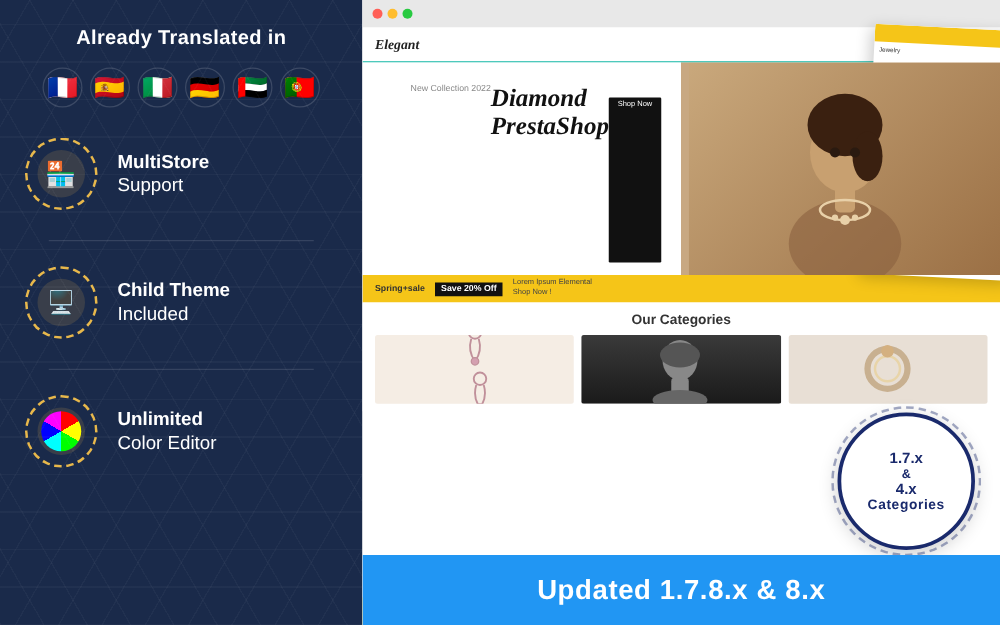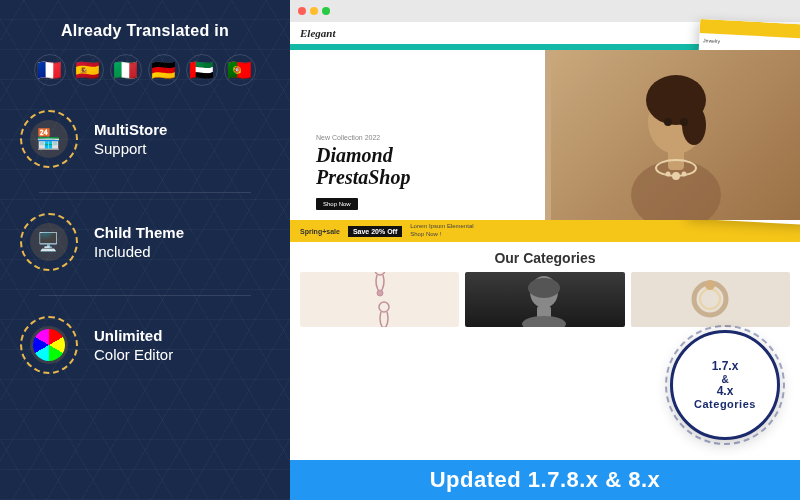--- a/index.html
+++ b/index.html
@@ -178,21 +178,21 @@
     }
 
     
     .theme-topbar {
       width: 100%;
       background: #fff;
       height: 28px;
       display: flex;
       align-items: center;
       padding: 0 10px;
-      border-bottom: 6px solid #14b8a6;
+      border-bottom: 1px solid #14b8a6;
       gap: 8px;
     }
     .theme-logo {
       font-family: 'Georgia', serif;
       font-size: 11px;
       font-style: italic;
       color: #222;
       font-weight: bold;
     }
 
@@ -202,22 +202,22 @@
       height: 170px;
       background: linear-gradient(to right, #fff 50%, #c8a882 50%);
       position: relative;
       display: flex;
       overflow: hidden;
     }
     .hero-text-area {
       width: 50%;
       padding: 18px 10px 10px 14px;
       display: flex;
-      flex-direction: column;
-      justify-content: flex-end;
+      flex-direction: row;
+      justify-content: center;
       margin-left: 12px;
     }
     .hero-sub-label {
       font-size: 7px;
       color: #888;
       margin-bottom: 3px;
     }
     .hero-title-big {
       font-size: 20px;
       font-weight: 900;
@@ -279,21 +279,21 @@
       line-height: 1.3;
     }
 
     
     .categories-section {
       width: 100%;
       padding: 8px 10px 6px;
       background: #fff;
     }
     .cat-heading {
-      font-size: 14px;
+      font-size: 11px;
       color: #333;
       font-weight: 700;
       text-align: center;
       margin-bottom: 6px;
     }
     .cat-grid {
       display: flex;
       gap: 6px;
     }
     .cat-item {
@@ -398,21 +398,21 @@
       border: 2px dashed #1a2a6c;
       opacity: 0.4;
     }
 
     
     .updated-banner {
       position: absolute;
       bottom: 0;
       left: 0;
       right: 0;
-      height: 40px;
+      height: 56px;
       background: #2196f3;
       display: flex;
       align-items: center;
       justify-content: center;
       z-index: 11;
     }
     .updated-text {
       font-size: 22px;
       font-weight: 900;
       color: #ffffff;

